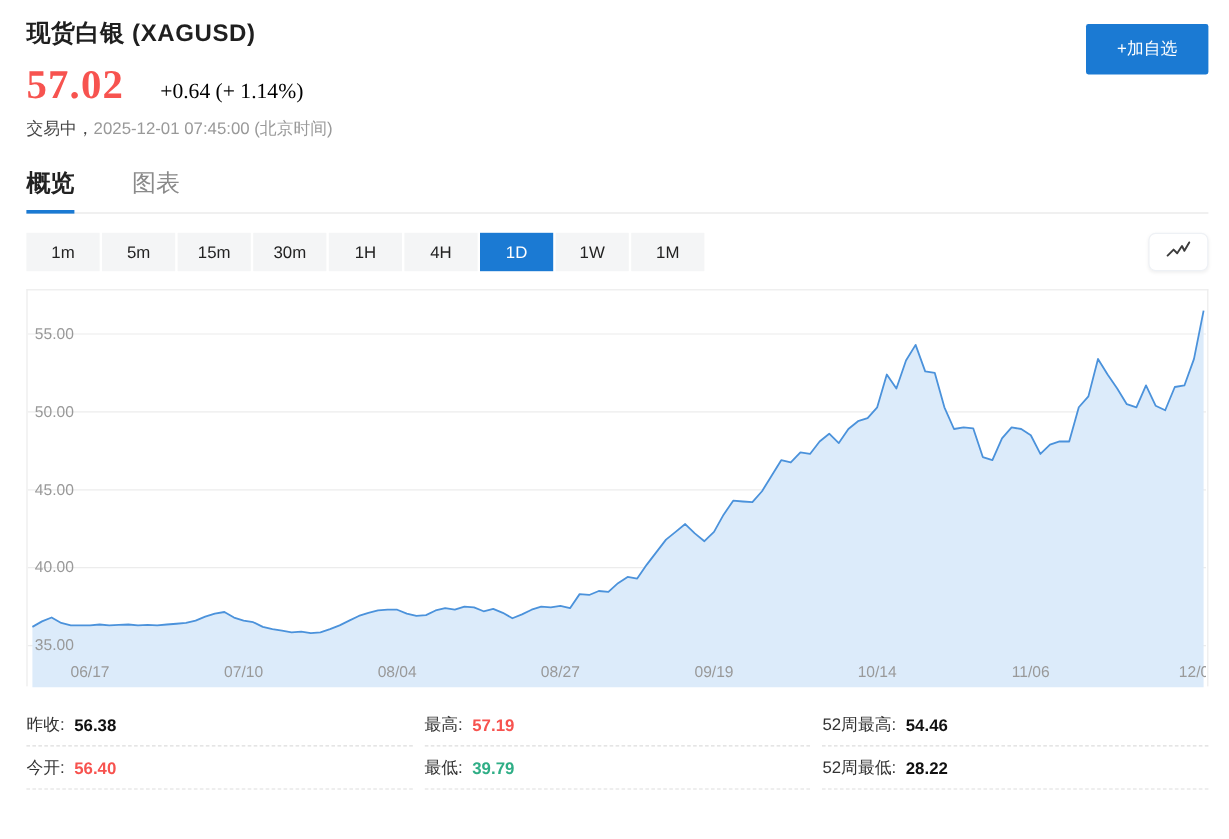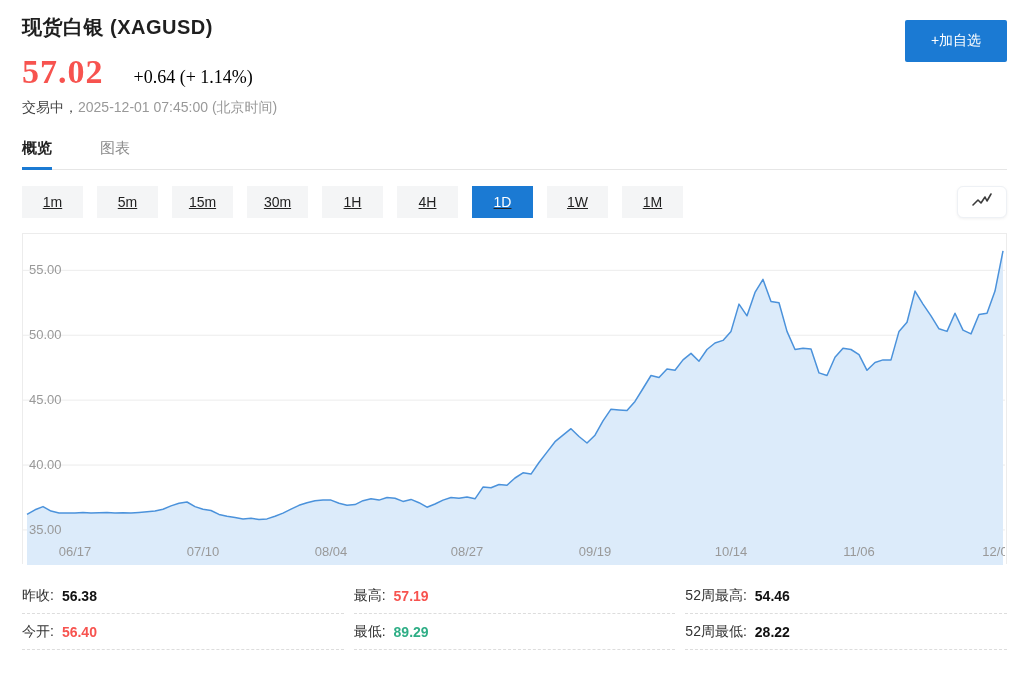--- a/index.html
+++ b/index.html
@@ -13,29 +13,29 @@
   .price { font-size:34px; font-weight:700; color:#f7534f; letter-spacing:1px; }
   .change { font-size:18px; color:#000000; margin-left:30px; }
   .status-row { margin-top:8px; font-size:14px; color:#444; }
   .timestamp { color:#999; }
   .add-btn { position:absolute; top:20px; right:17px; width:102px; height:42px;
     background:#1b7ad3; color:#fff; font-size:14px; border:none; border-radius:2px;
     cursor:pointer; font-family:inherit; }
 
   
   .tabs { margin-top:22px; border-bottom:1px solid #e6e6e6; display:flex; }
-  .tab { font-size:15px; color:#8a8a8a; padding-bottom:11px; margin-right:48px;
+  .tab { font-size:20px; color:#8a8a8a; padding-bottom:11px; margin-right:48px;
     cursor:pointer; position:relative; }
   .tab.active { color:#222; font-weight:700; }
   .tab.active::after { content:""; position:absolute; left:0; right:0; bottom:-1px;
     height:3px; background:#1b7ad3; }
 
   
   .interval-row { margin-top:16px; display:flex; align-items:center; }
-  .intervals { display:flex; gap:14px;text-decoration:underline; }
+  .intervals { display:flex; gap:2px; }
   .interval-btn { width:61px; height:32px; background:#f4f5f6; border:none;
     font-size:14px; color:#222; cursor:pointer; font-family:inherit; }
   .interval-btn.active { background:#1b7ad3; color:#fff; }
   .spacer { flex:1; }
   .chart-type-btn { width:50px; height:32px; background:#fff; border:1px solid #eef1f5;
     border-radius:6px; box-shadow:0 1px 3px rgba(0,0,0,.06); cursor:pointer;
     display:flex; align-items:center; justify-content:center; }
 
   
   .chart-wrap { margin-top:15px; border-top:1px solid #ececec; border-left:1px solid #ececec;
@@ -132,21 +132,21 @@
         <span class="stat-value c-up">56.40</span>
       </div>
     </div>
     <div class="stat-col">
       <div class="stat-row">
         <span class="stat-label">最高:</span>
         <span class="stat-value c-up">57.19</span>
       </div>
       <div class="stat-row">
         <span class="stat-label">最低:</span>
-        <span class="stat-value c-down">89.29</span>
+        <span class="stat-value c-down">39.79</span>
       </div>
     </div>
     <div class="stat-col">
       <div class="stat-row">
         <span class="stat-label">52周最高:</span>
         <span class="stat-value">54.46</span>
       </div>
       <div class="stat-row">
         <span class="stat-label">52周最低:</span>
         <span class="stat-value">28.22</span>

